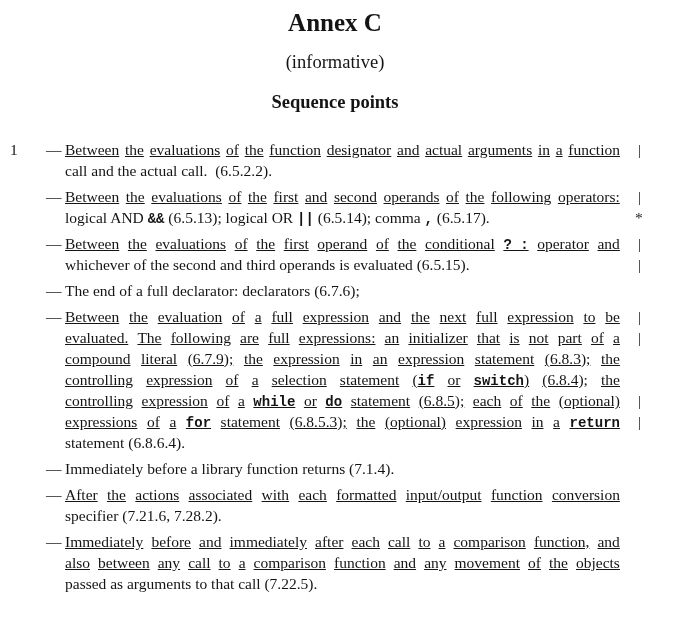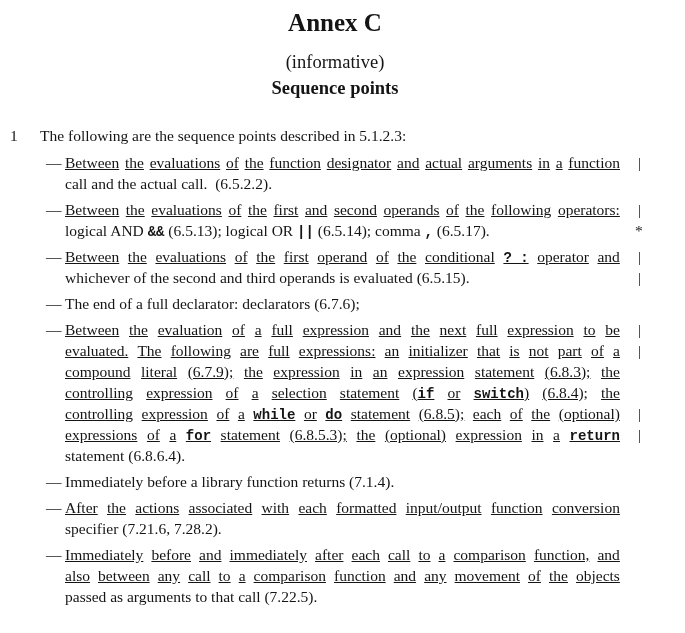--- a/index.html
+++ b/index.html
@@ -5,21 +5,21 @@
   html,body{margin:0;padding:0;background:#fff;}
   .page{
     width:685px;height:633px;position:relative;overflow:hidden;
     background:#ffffff;color:#141414;
     font-family:"Liberation Serif",serif;
   }
   .content{position:absolute;left:40px;top:0;width:600px;}
   .center{width:590px;text-align:center;}
   .h-annex{padding-top:12px;font-size:25px;font-weight:700;line-height:22px;}
   .h-informative{margin-top:17px;font-size:18.5px;font-weight:400;line-height:22px;}
-  .h-title{margin-top:4px;font-size:18.5px;font-weight:700;line-height:22px;}
+  .h-title{margin-top:18px;font-size:18.5px;font-weight:700;line-height:22px;}
   .intro-row{position:relative;margin-top:26px;font-size:15.5px;line-height:21px;}
   .para-num{position:absolute;left:-30px;top:0;}
   .bullets{margin-top:6px;}
   .bullet{position:relative;margin-left:6px;padding-left:19px;width:555px;margin-bottom:5px;}
   .dash{position:absolute;left:0;top:0;font-size:15.5px;line-height:21px;}
   .line-row{position:relative;height:21px;width:555px;}
   .line{font-size:15.5px;line-height:21px;height:21px;white-space:pre-wrap;}
   .line.j{display:flex;justify-content:space-between;white-space:normal;text-decoration:underline;}
   .w{white-space:pre;}
   .code{font-family:"Liberation Mono",monospace;font-weight:700;font-size:14px;}
@@ -31,21 +31,20 @@
 <body>
 
 <div class="page">
   <div class="content">
     <div class="center h-annex">Annex C</div>
     <div class="center h-informative">(informative)</div>
     <div class="center h-title">Sequence points</div>
 
     <div class="intro-row">
       <span class="para-num">1</span>
-      <span>The following are the sequence points described in 5.1.2.3:</span>
     </div>
 
     <div class="bullets">
         <div class="bullet">
           <span class="dash">—</span>
           <div class="line-row">
             <div class="line j">
               <span class="w"><span>Between</span></span>
               <span class="w"><span>the</span></span>
               <span class="w"><span>evaluations</span></span>

